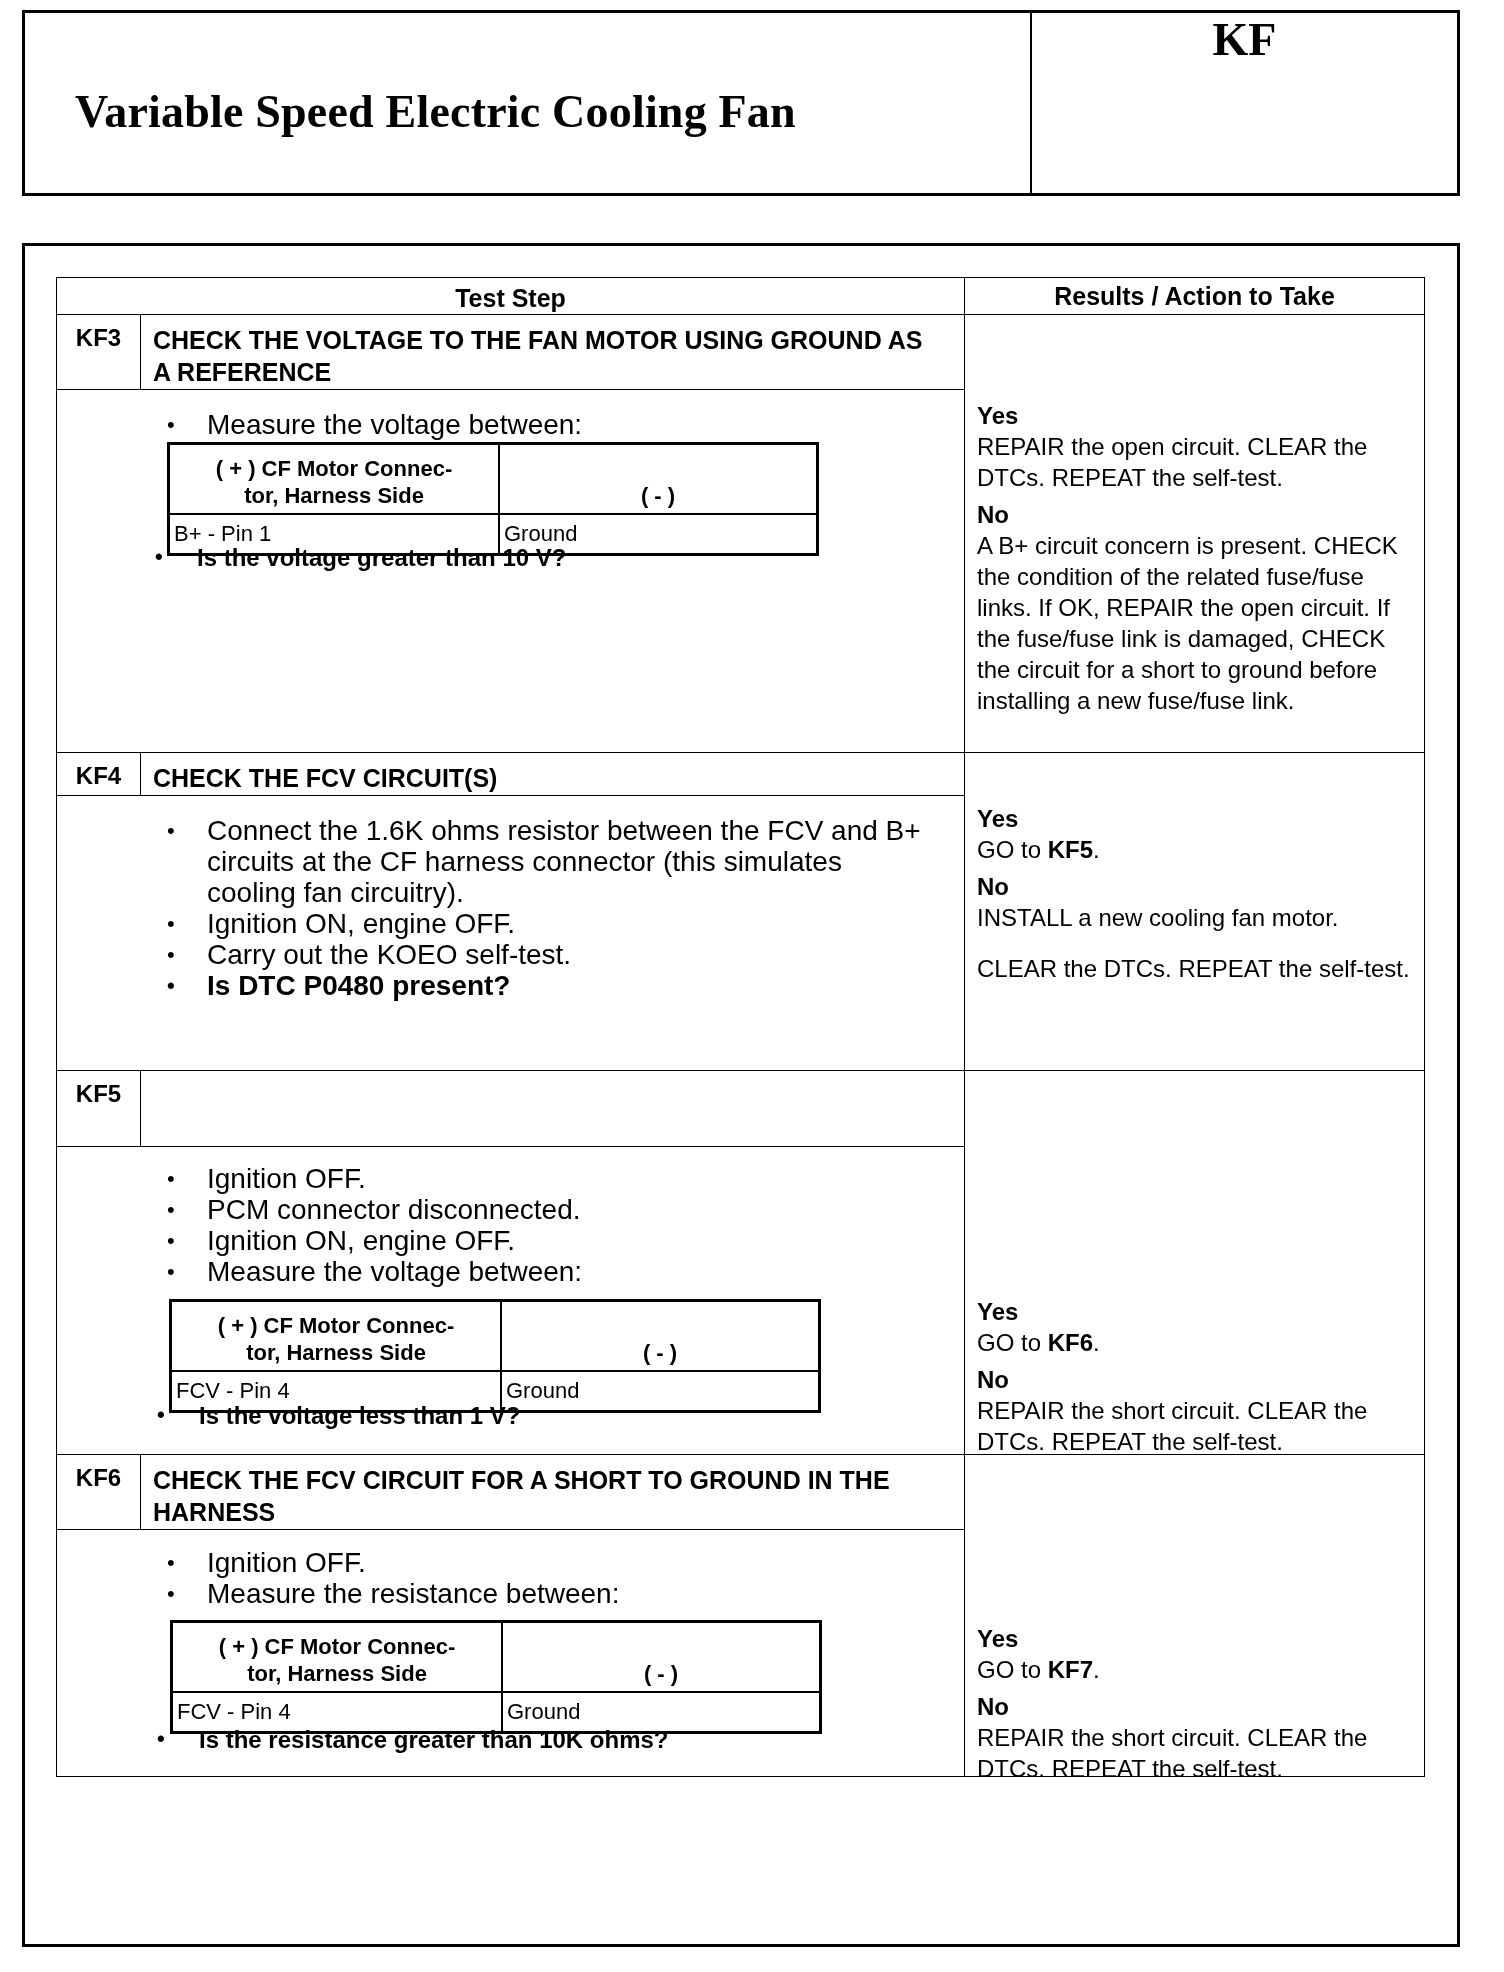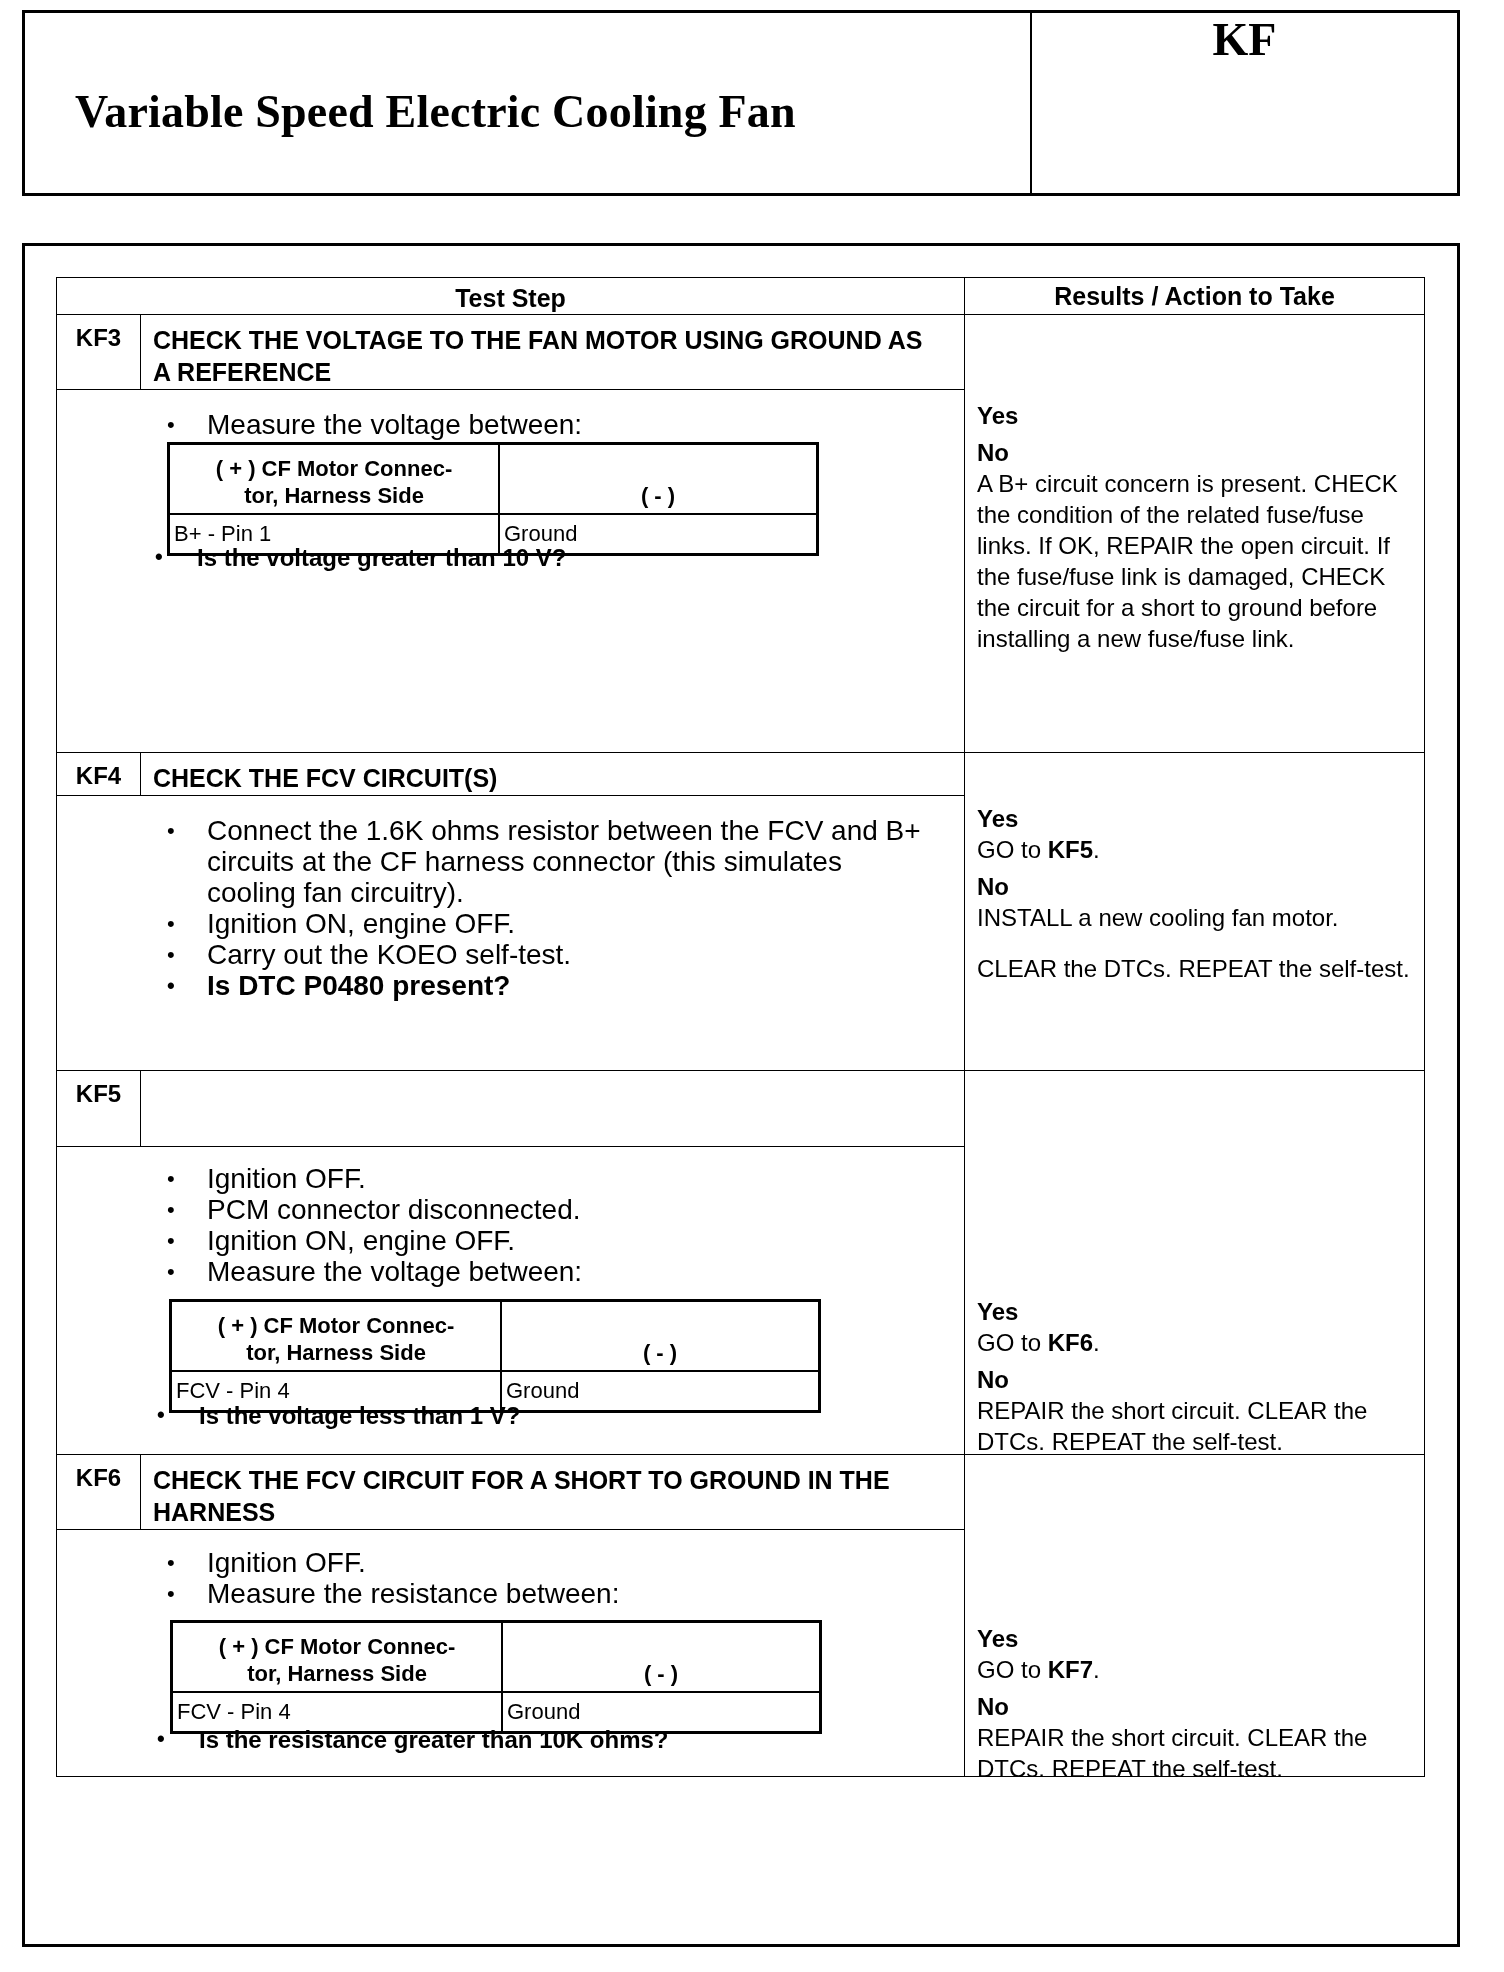--- a/index.html
+++ b/index.html
@@ -83,20 +83,21 @@
         <tr>
           <td>B+ - Pin 1</td>
           <td>Ground</td>
         </tr>
       </tbody>
         </table>
       <div class="q-line" style="top:229px;">Is the voltage greater than 10 V?</div>
     </div>
     <div class="result" style="top:85px;">
       <div class="lbl first">Yes</div>
+      <div class="txt">REPAIR the open circuit. CLEAR the DTCs. REPEAT the self-test.</div>
       <div class="lbl" style="margin-top:6px;">No</div>
       <div class="txt">A B+ circuit concern is present. CHECK the condition of the related fuse/fuse links. If OK, REPAIR the open circuit. If the fuse/fuse link is damaged, CHECK the circuit for a short to ground before installing a new fuse/fuse link.</div>
     </div>
   </div>
 
   <div class="step" style="top:476px; height:318px;">
     <div class="step-left">
       <div class="step-title" style="height:43px;">
         <div class="step-id">KF4</div>
         <div class="step-heading">CHECK THE FCV CIRCUIT(S)</div>

